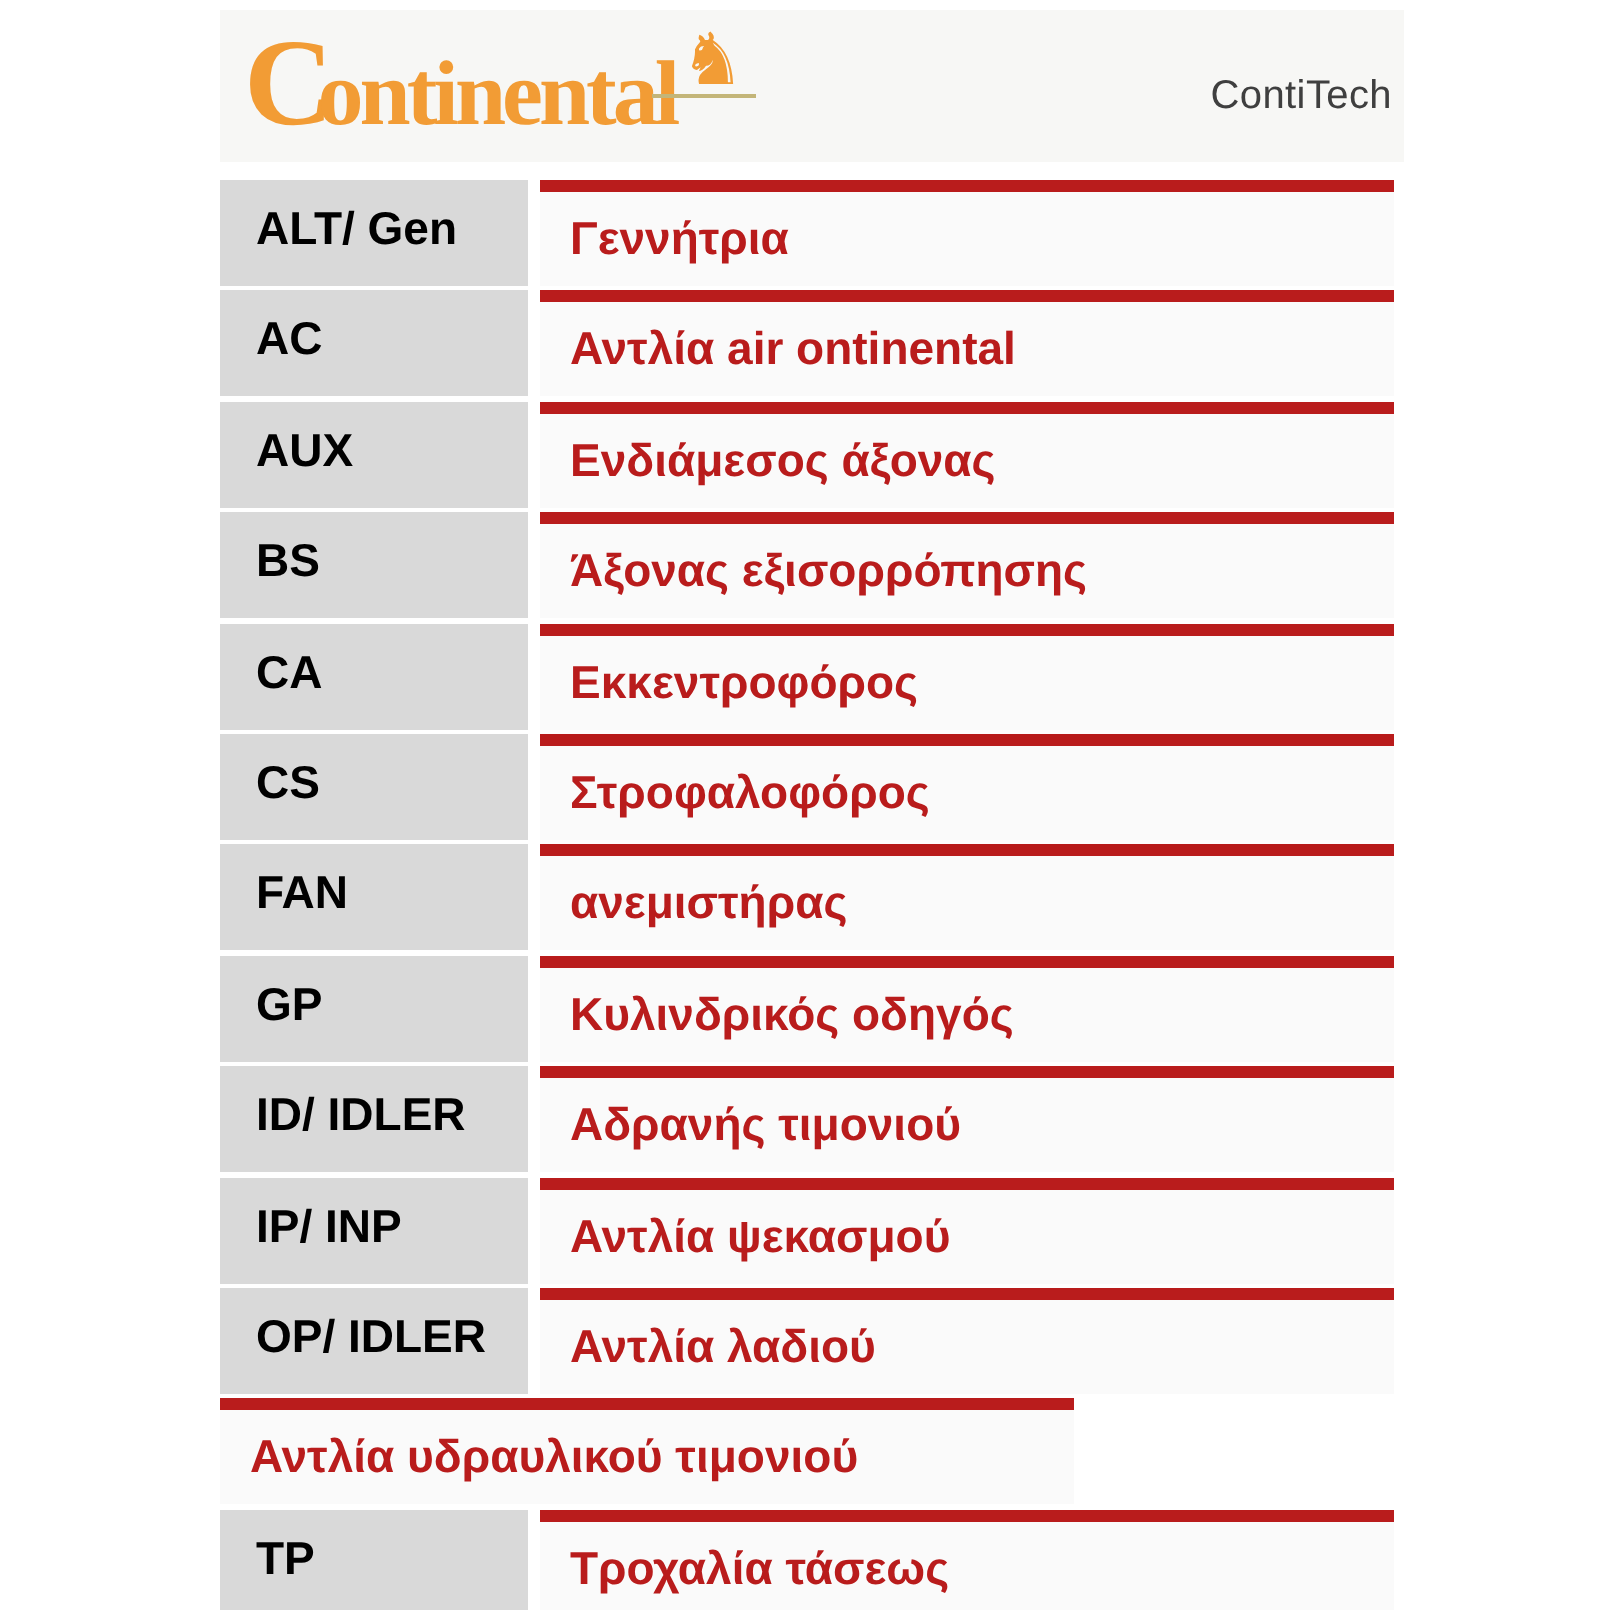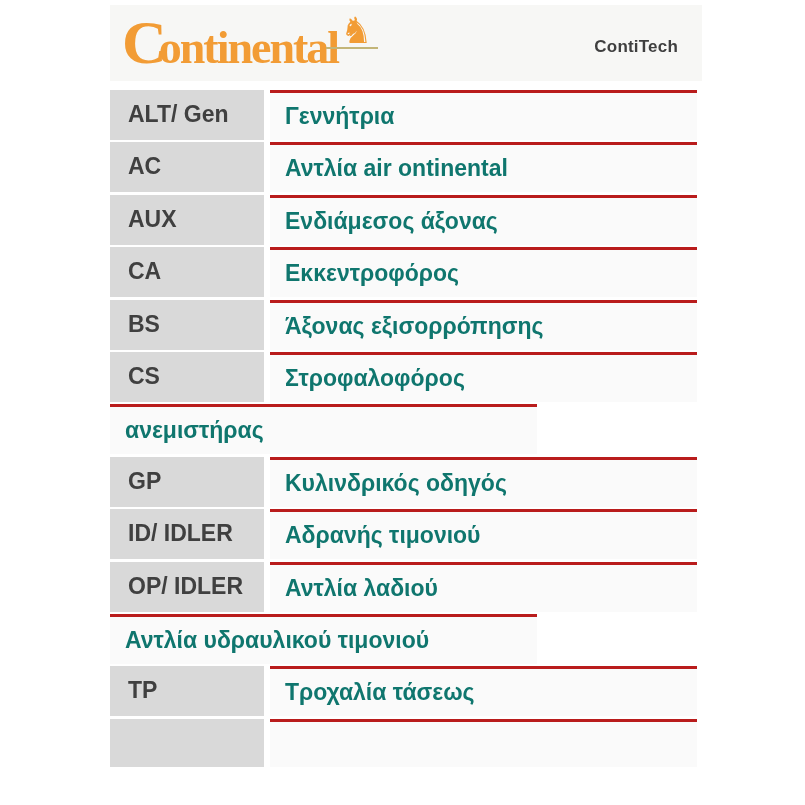--- a/index.html
+++ b/index.html
@@ -56,23 +56,23 @@
     color: #f29c35;
   }
   .horse-underline {
     position: absolute;
     left: -14px; bottom: 2px;
     width: 52px; height: 2px;
     background: #c3b578;
   }
   .division {
     position: absolute;
-    right: 24px; top: 32px;
-    font-size: 17px;
-    font-weight: 700;
+    right: 6px; top: 32px;
+    font-size: 20px;
+    font-weight: 400;
     color: #3f3f3f;
     letter-spacing: 0.2px;
   }
 
   
   .legend-table {
     position: absolute;
     left: 110px; top: 90px;
     width: 592px;
     height: 715px;
@@ -87,32 +87,32 @@
     flex: 0 0 48px;
   }
   .abbr-cell {
     width: 154px;
     background: #d9d9d9;
     padding-left: 18px;
     font-size: 23px;
     font-weight: 700;
     line-height: 48px;
     white-space: nowrap;
-    color: #404040;
+    color: #000000;
   }
   .desc-cell {
     width: 427px;
     background: #fafafa;
-    border-top: 3px solid #b91c1c;
+    border-top: 6px solid #b91c1c;
     padding-left: 15px;
     font-size: 23px;
     font-weight: 700;
     line-height: 47px;
     white-space: nowrap;
-    color: #0f766e;
+    color: #b91c1c;
   }
 </style>
 </head>
 <body>
 
 <div class="header">
   <div class="brand">
     <span class="big-c">C</span>
       <span class="wordmark">ontinental</span>
     <span class="horse-wrap">
@@ -133,48 +133,53 @@
     <div class="abbr-cell">AC</div>
     <div class="desc-cell">Αντλία air ontinental</div>
   </div>
 
   <div class="row">
     <div class="abbr-cell">AUX</div>
     <div class="desc-cell">Ενδιάμεσος άξονας</div>
   </div>
 
   <div class="row">
-    <div class="abbr-cell">CA</div>
-    <div class="desc-cell">Εκκεντροφόρος</div>
+    <div class="abbr-cell">BS</div>
+    <div class="desc-cell">Άξονας εξισορρόπησης</div>
   </div>
 
   <div class="row">
-    <div class="abbr-cell">BS</div>
-    <div class="desc-cell">Άξονας εξισορρόπησης</div>
+    <div class="abbr-cell">CA</div>
+    <div class="desc-cell">Εκκεντροφόρος</div>
   </div>
 
   <div class="row">
     <div class="abbr-cell">CS</div>
     <div class="desc-cell">Στροφαλοφόρος</div>
   </div>
 
   <div class="row">
+    <div class="abbr-cell">FAN</div>
     <div class="desc-cell">ανεμιστήρας</div>
   </div>
 
   <div class="row">
     <div class="abbr-cell">GP</div>
     <div class="desc-cell">Κυλινδρικός οδηγός</div>
   </div>
 
   <div class="row">
     <div class="abbr-cell">ID/ IDLER</div>
     <div class="desc-cell">Αδρανής τιμονιού</div>
   </div>
 
+  <div class="row">
+    <div class="abbr-cell">IP/ INP</div>
+    <div class="desc-cell">Αντλία ψεκασμού</div>
+  </div>
 
   <div class="row">
     <div class="abbr-cell">OP/ IDLER</div>
     <div class="desc-cell">Αντλία λαδιού</div>
   </div>
 
   <div class="row">
     <div class="desc-cell">Αντλία υδραυλικού τιμονιού</div>
   </div>
 

